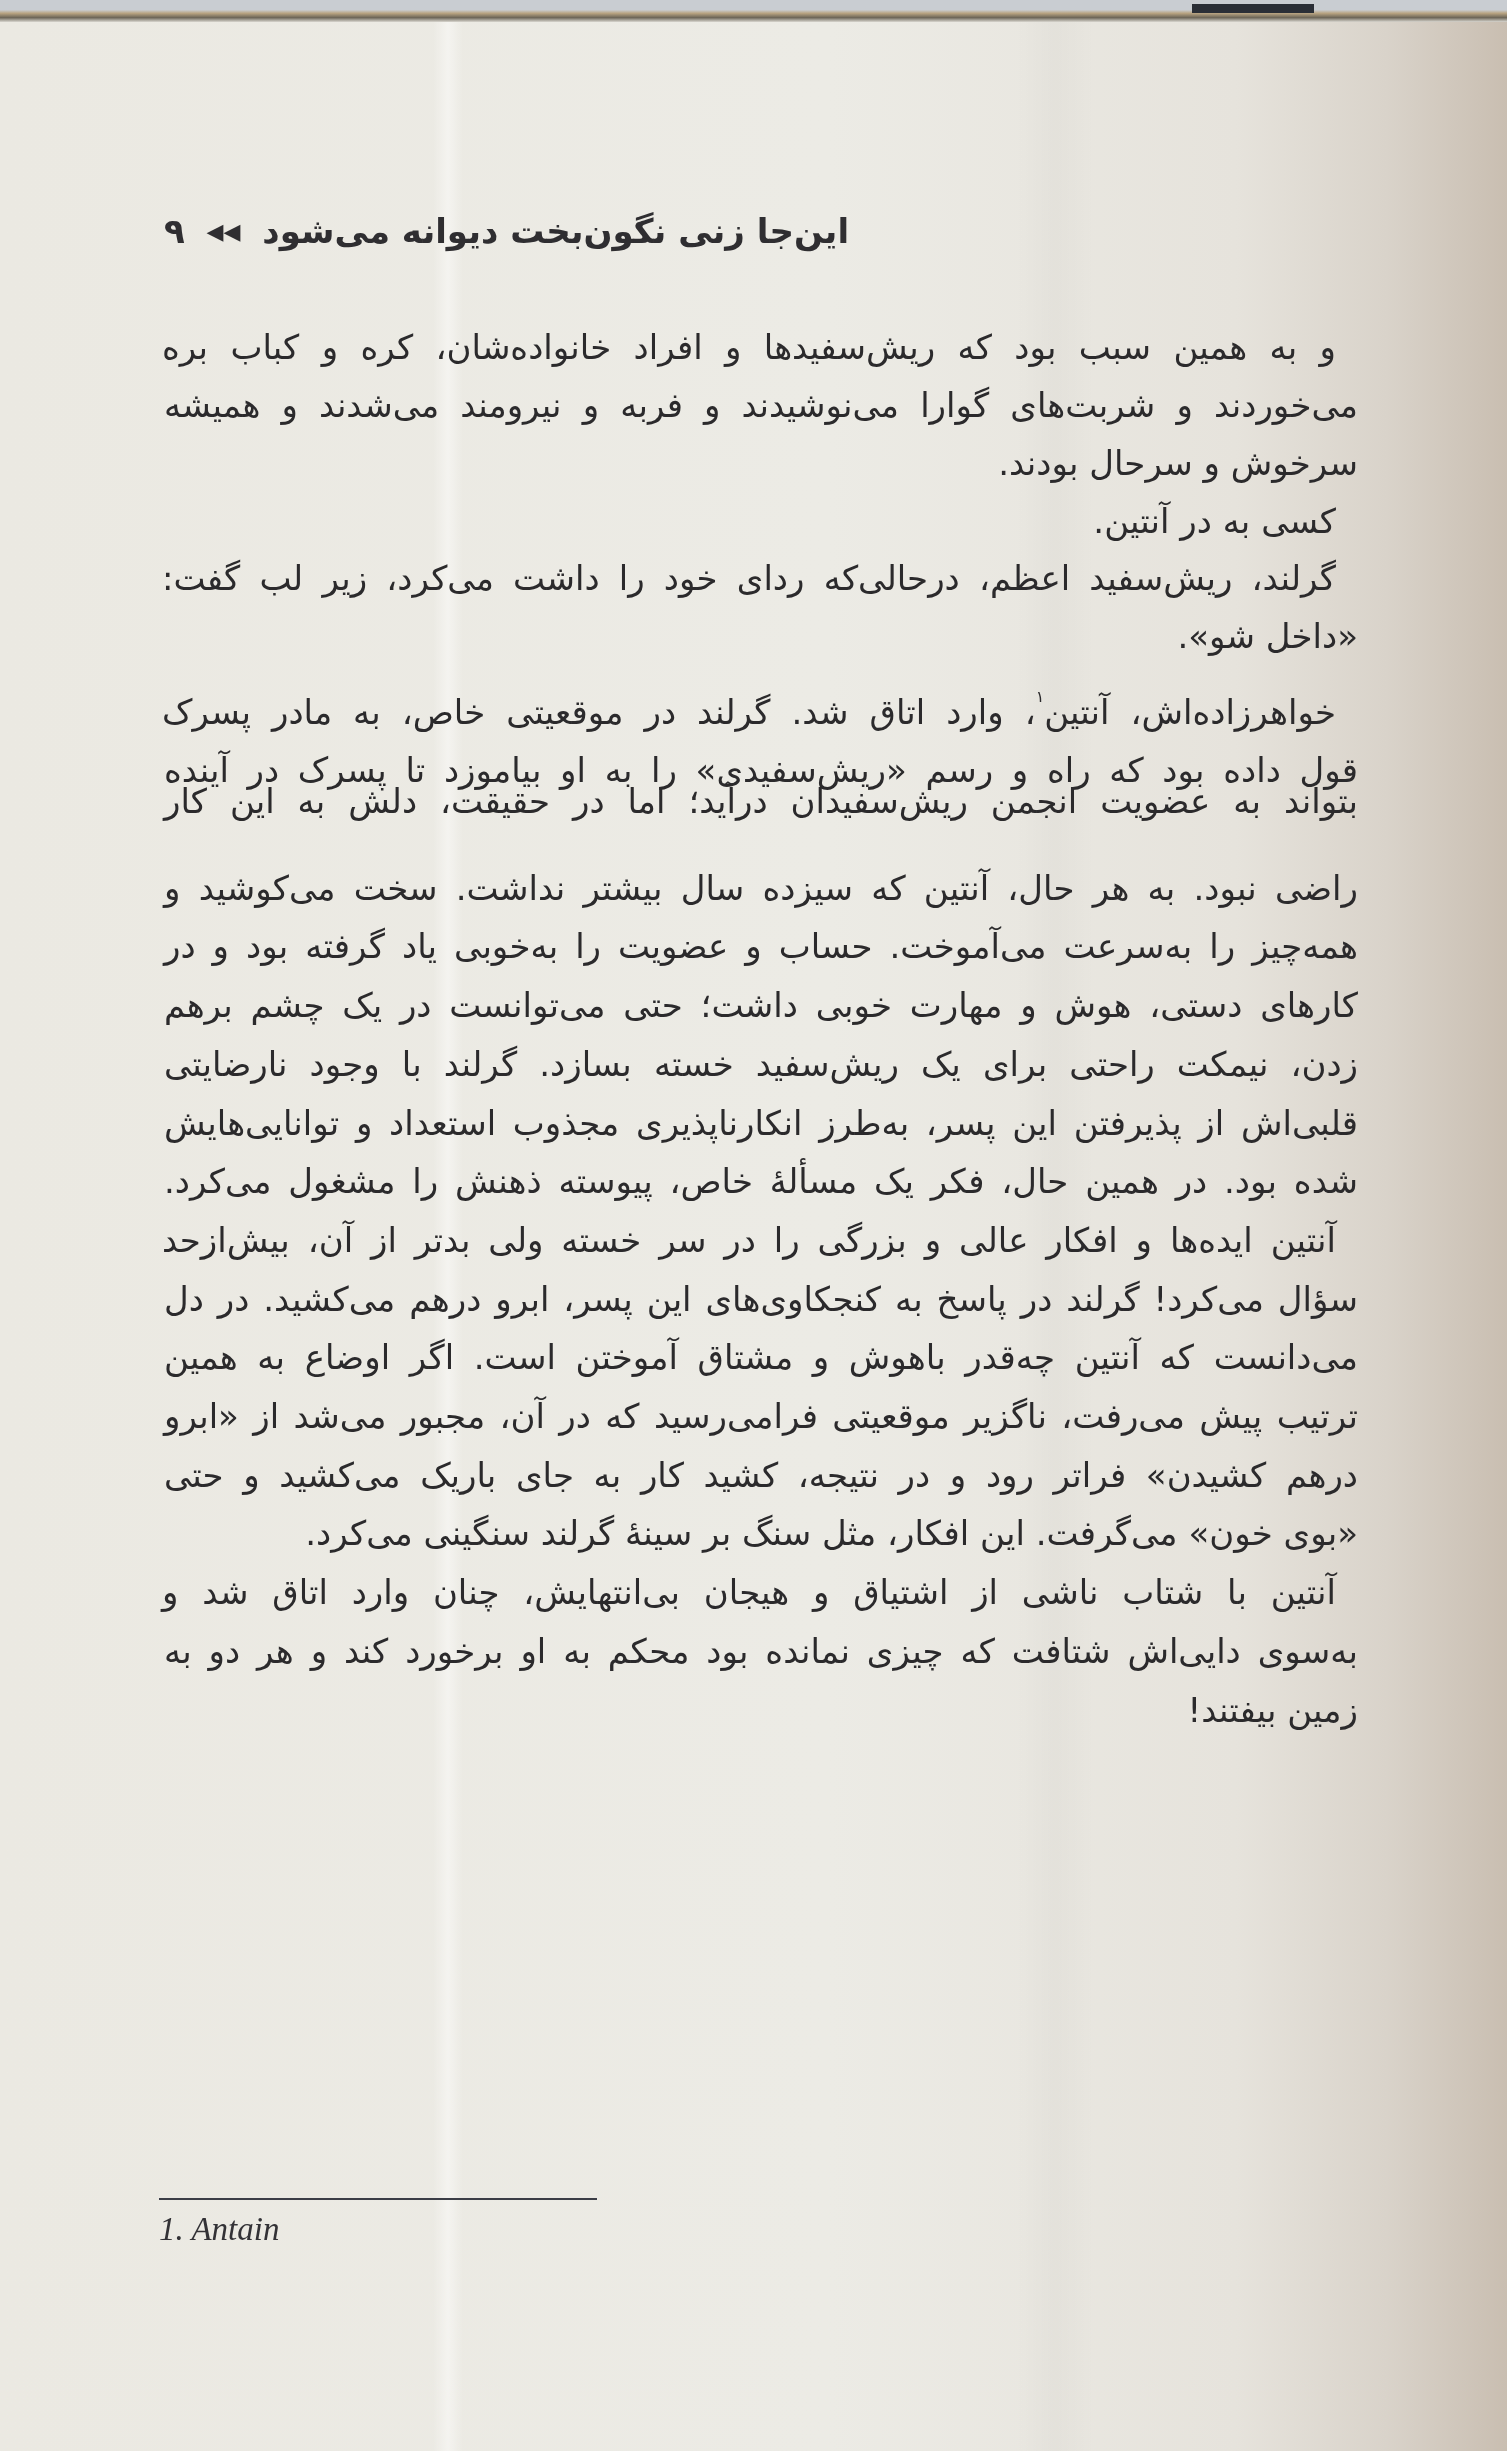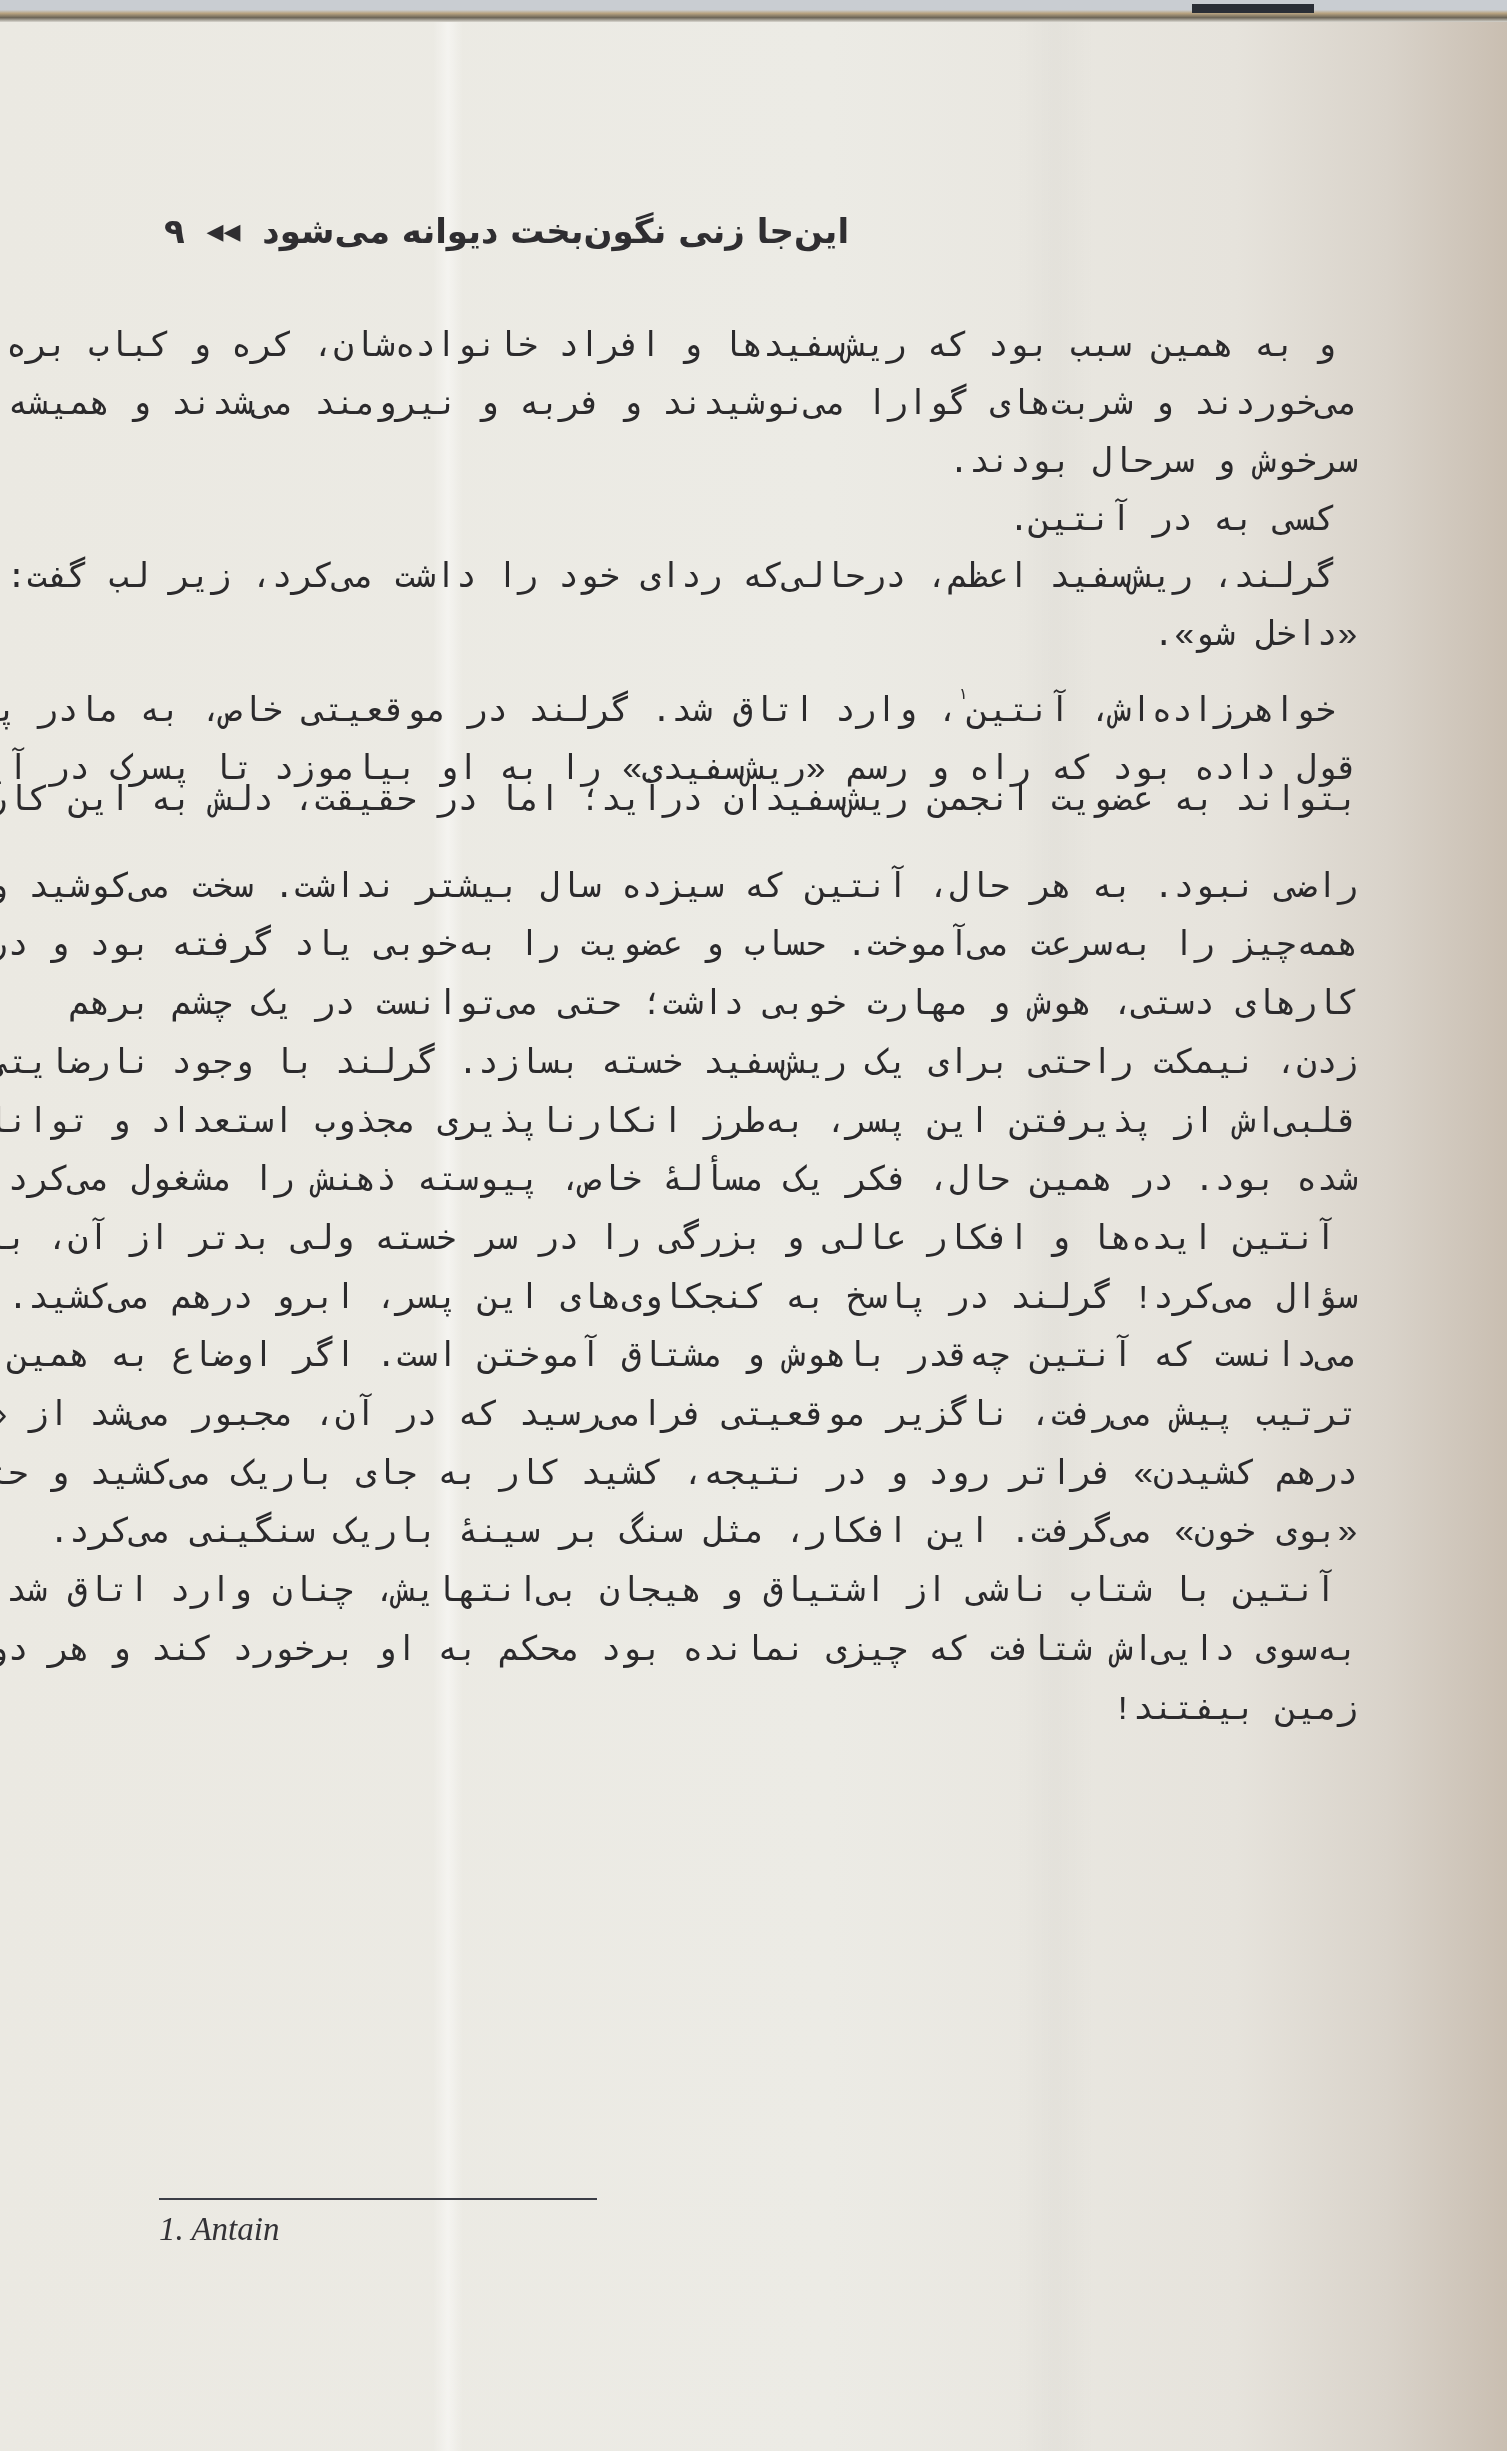--- a/index.html
+++ b/index.html
@@ -72,21 +72,20 @@
       position: absolute;
       right: 0;
       width: 1194px;
       height: 58px;
       font-size: 34px;
       line-height: 58px;
       white-space: nowrap;
       text-align: justify;
       text-align-last: justify;
       color: #2b2a2c;
-      font-family: Liberation Mono, monospace;
     }
     .line.indent {
       width: 1174px;
       right: 22px;
     }
     .line.last {
       text-align-last: right;
     }
     sup.fn {
       font-size: 16px;
@@ -147,21 +146,21 @@
   <div class="line" style="top:917px">همه‌چیز را به‌سرعت می‌آموخت. حساب و عضویت را به‌خوبی یاد گرفته بود و در</div>
   <div class="line" style="top:976px">کارهای دستی، هوش و مهارت خوبی داشت؛ حتی می‌توانست در یک چشم برهم</div>
   <div class="line" style="top:1035px">زدن، نیمکت راحتی برای یک ریش‌سفید خسته بسازد. گرلند با وجود نارضایتی</div>
   <div class="line" style="top:1094px">قلبی‌اش از پذیرفتن این پسر، به‌طرز انکارناپذیری مجذوب استعداد و توانایی‌هایش</div>
   <div class="line" style="top:1152px">شده بود. در همین حال، فکر یک مسألهٔ خاص، پیوسته ذهنش را مشغول می‌کرد.</div>
   <div class="line indent" style="top:1211px">آنتین ایده‌ها و افکار عالی و بزرگی را در سر خسته ولی بدتر از آن، بیش‌ازحد</div>
   <div class="line" style="top:1270px">سؤال می‌کرد! گرلند در پاسخ به کنجکاوی‌های این پسر، ابرو درهم می‌کشید. در دل</div>
   <div class="line" style="top:1328px">می‌دانست که آنتین چه‌قدر باهوش و مشتاق آموختن است. اگر اوضاع به همین</div>
   <div class="line" style="top:1387px">ترتیب پیش می‌رفت، ناگزیر موقعیتی فرامی‌رسید که در آن، مجبور می‌شد از «ابرو</div>
   <div class="line" style="top:1446px">درهم کشیدن» فراتر رود و در نتیجه، کشید کار به جای باریک می‌کشید و حتی</div>
-  <div class="line last" style="top:1504px">«بوی خون» می‌گرفت. این افکار، مثل سنگ بر سینهٔ باریک سنگینی می‌کرد.</div>
+  <div class="line last" style="top:1504px">«بوی خون» می‌گرفت. این افکار، مثل سنگ بر سینهٔ گرلند سنگینی می‌کرد.</div>
   <div class="line indent" style="top:1563px">آنتین با شتاب ناشی از اشتیاق و هیجان بی‌انتهایش، چنان وارد اتاق شد و</div>
   <div class="line" style="top:1622px">به‌سوی دایی‌اش شتافت که چیزی نمانده بود محکم به او برخورد کند و هر دو به</div>
   <div class="line last" style="top:1681px">زمین بیفتند!</div>
 </div>
 
 <div class="footnote-rule"></div>
 <div class="footnote">
   <span>1.</span>
   <span>Antain</span>
 </div>

